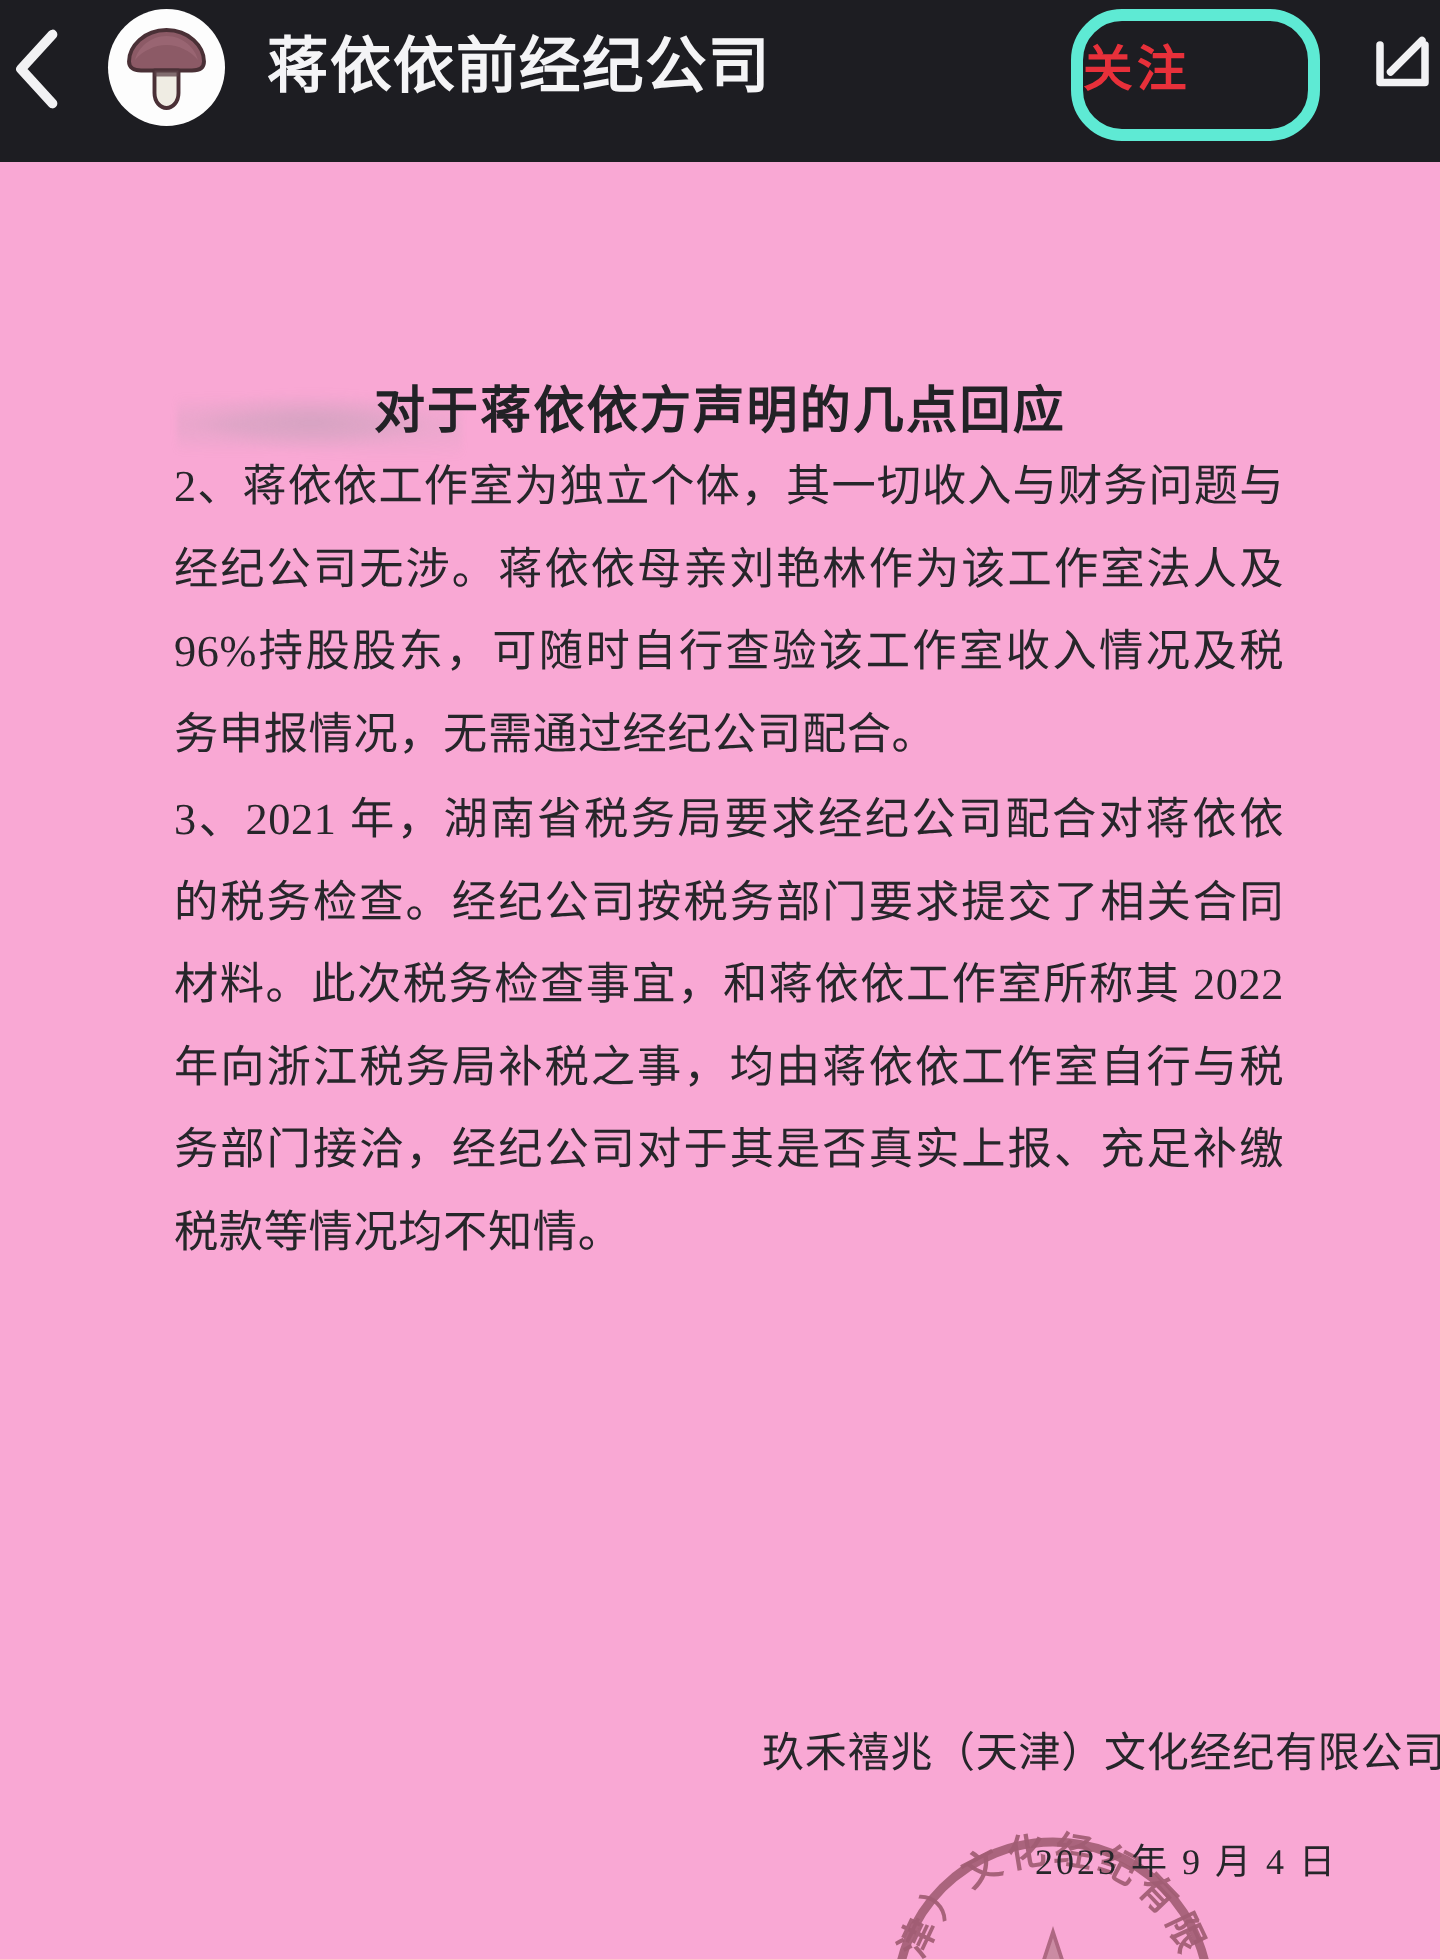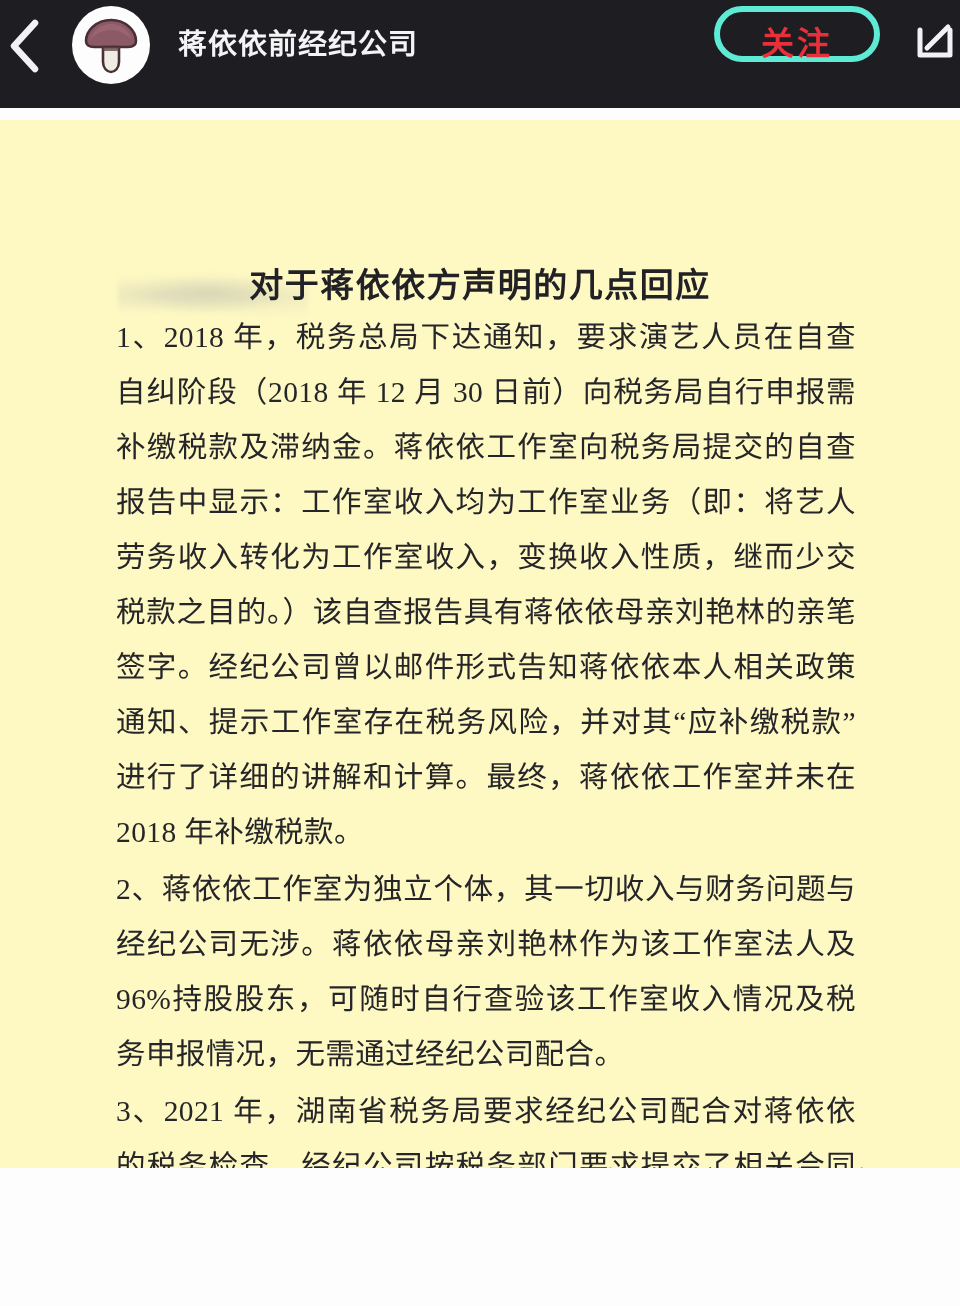--- a/index.html
+++ b/index.html
@@ -61,43 +61,43 @@
     cursor: pointer;
   }
   .nav-avatar svg { display: block; }
 
   .nav-title {
     position: absolute;
     left: 178px;
     top: 10px;
     height: 68px;
     line-height: 68px;
-    font-size: 29px;
+    font-size: 41px;
     font-weight: 700;
     color: #f4f4f6;
     letter-spacing: 1px;
     white-space: nowrap;
     font-family: "Liberation Sans", "DejaVu Sans", sans-serif;
   }
 
   .nav-follow {
     position: absolute;
     left: 714px;
     top: 6px;
     width: 166px;
-    height: 56px;
-    border: 6px solid #5eead4;
+    height: 88px;
+    border: 8px solid #5eead4;
     border-radius: 34px;
     background: transparent;
     color: #e8303a;
     font-size: 33px;
     font-weight: 700;
     letter-spacing: 3px;
     line-height: 64px;
-    text-align: center;
+    text-align: left;
     cursor: pointer;
     font-family: "Liberation Sans", "DejaVu Sans", sans-serif;
   }
 
   .nav-share {
     position: absolute;
     left: 903px;
     top: 10px;
     width: 62px;
     height: 62px;
@@ -106,24 +106,23 @@
     justify-content: center;
     cursor: pointer;
   }
   .nav-share svg { display: block; }
 
   
   .doc {
     position: absolute;
     top: 108px; left: 0;
     width: 960px;
-    height: 1048px;
-    background: #fef9c3;
-    overflow: hidden;
-    margin-top: 12px;
+    height: 1198px;
+    background: #f9a8d4;
+    overflow: hidden;
   }
 
   .doc-smudge {
     position: absolute;
     left: 118px;
     top: 152px;
     width: 190px;
     height: 46px;
     background:
       radial-gradient(ellipse at 20% 50%, rgba(160,160,168,0.22) 0%, rgba(255,255,255,0) 62%),
@@ -247,21 +246,20 @@
     </div>
   </div>
 
   <div class="doc">
 
     <div class="doc-smudge"></div>
 
     <div class="doc-title">对于蒋依依方声明的几点回应</div>
 
     <div class="doc-body">
-      <p class="para">1、2018 年，税务总局下达通知，要求演艺人员在自查自纠阶段（2018 年 12 月 30 日前）向税务局自行申报需补缴税款及滞纳金。蒋依依工作室向税务局提交的自查报告中显示：工作室收入均为工作室业务（即：将艺人劳务收入转化为工作室收入，变换收入性质，继而少交税款之目的。）该自查报告具有蒋依依母亲刘艳林的亲笔签字。经纪公司曾以邮件形式告知蒋依依本人相关政策通知、提示工作室存在税务风险，并对其“应补缴税款”进行了详细的讲解和计算。最终，蒋依依工作室并未在 2018 年补缴税款。</p>
       <p class="para">2、蒋依依工作室为独立个体，其一切收入与财务问题与经纪公司无涉。蒋依依母亲刘艳林作为该工作室法人及 96%持股股东，可随时自行查验该工作室收入情况及税务申报情况，无需通过经纪公司配合。</p>
       <p class="para">3、2021 年，湖南省税务局要求经纪公司配合对蒋依依的税务检查。经纪公司按税务部门要求提交了相关合同材料。此次税务检查事宜，和蒋依依工作室所称其 2022 年向浙江税务局补税之事，均由蒋依依工作室自行与税务部门接洽，经纪公司对于其是否真实上报、充足补缴税款等情况均不知情。</p>
 
     </div>
 
     <div class="sign-block">
       <div class="sign-company">玖禾禧兆（天津）文化经纪有限公司</div>
       <div class="sign-date">2023 年 9 月 4 日</div>
     </div>
 

